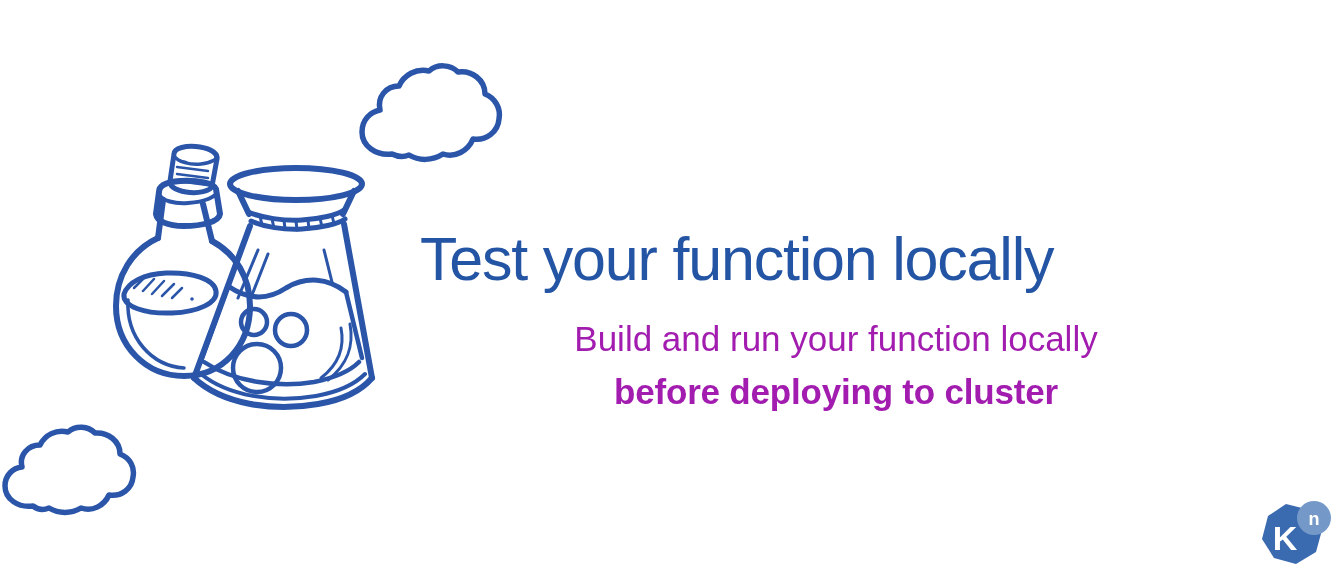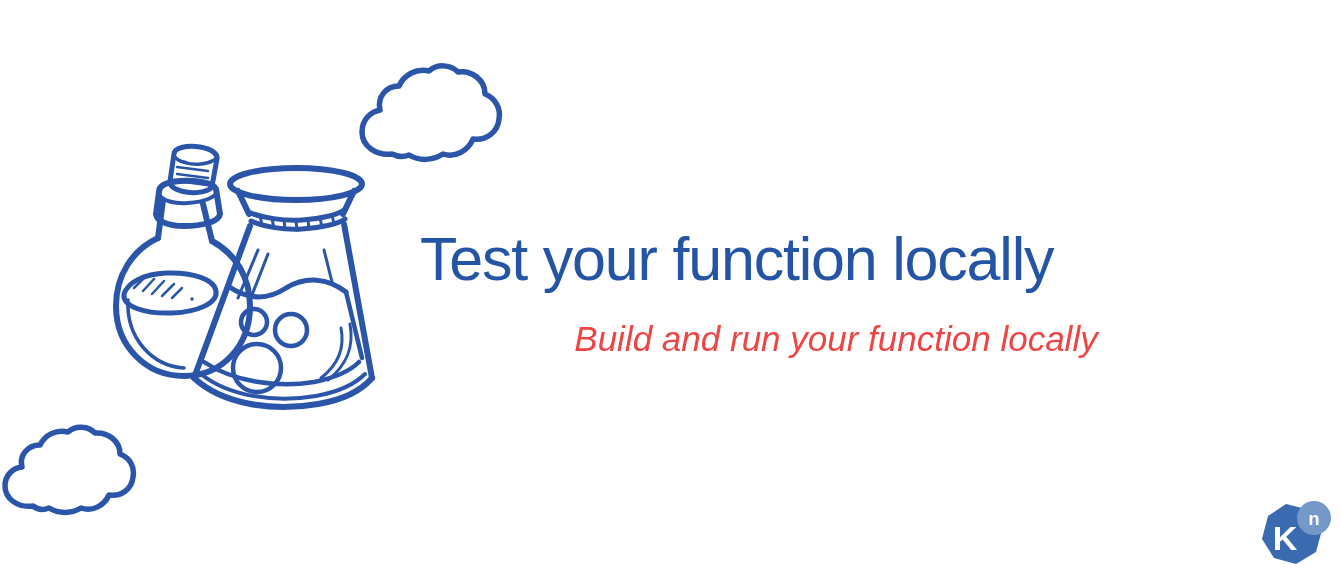--- a/index.html
+++ b/index.html
@@ -62,23 +62,22 @@
   }
   #subtitle-block {
     margin-top: 22px;
     text-align: center;
     width: 832px;
   }
   .sub-line {
     font-family: "Liberation Sans", sans-serif;
     font-size: 35px;
     line-height: 1.5;
-    color: #ef4444;
+    color: #a21caf;
     white-space: nowrap;
-    font-style: italic;
   }
   .sub-line.regular { font-weight: 400; }
   .sub-line.bold    { font-weight: 700; letter-spacing: -0.2px; }
 
   
   #logo {
     position: absolute;
     left: 1252px;
     top: 500px;
     width: 82px;
@@ -217,20 +216,21 @@
       <path d="M288 182 C292 204 286 222 266 238" stroke-width="3"></path>
       <path d="M279 186 C283 206 277 222 259 236" stroke-width="3"></path>
     </g>
   </svg>
 
   <div id="text-block">
     <h1 id="headline">Test your function locally</h1>
 
     <div id="subtitle-block">
       <div class="sub-line regular">Build and run your function locally</div>
+      <div class="sub-line bold">before deploying to cluster</div>
     </div>
   </div>
 
   <svg id="logo" viewBox="0 0 82 74">
 
     <path d="M34 4 L58 10 L70 30 L64 52 L44 64 L22 58 L10 39 L16 16 Z" fill="#3a6bb0"></path>
 
     <text x="33" y="50" text-anchor="middle" font-family="Liberation Sans, sans-serif" font-size="34" font-weight="700" fill="#ffffff">K</text>
 
     <circle cx="62" cy="18" r="17" fill="#7499c8"></circle>

